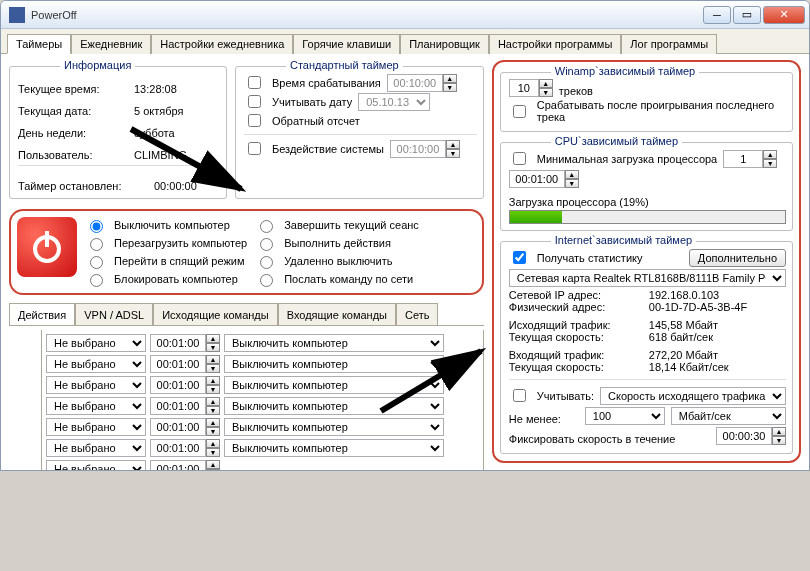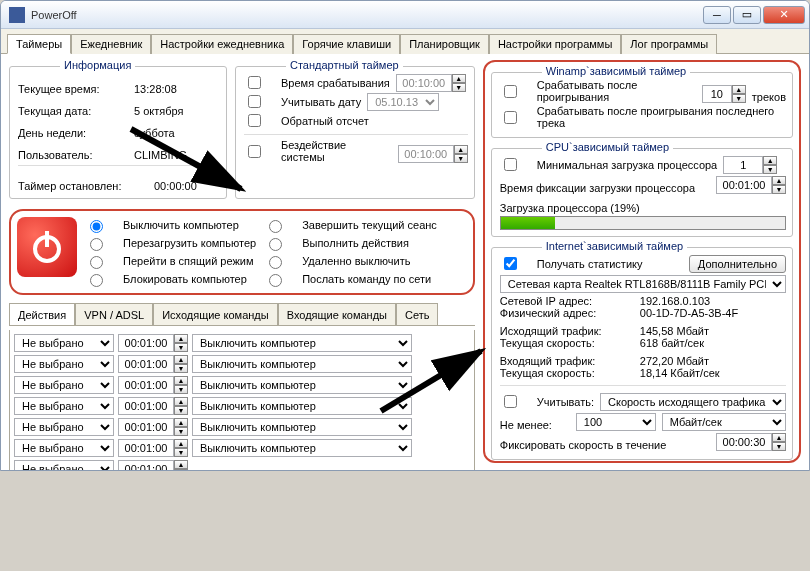--- a/index.html
+++ b/index.html
@@ -32,27 +32,27 @@
   .topflex { display: flex; gap: 8px; }
   .info { width: 218px; }
   .stdtimer { flex: 1; }
   .redbox { border: 2px solid #c43; border-radius: 14px; padding: 6px; display: flex; gap: 8px; margin-top: 6px; }
   .redbox .icon { width: 60px; height: 60px; border-radius: 8px; background: radial-gradient(circle at 30% 30%, #ff6a5a, #c11); display: flex; align-items: center; justify-content: center; }
   .redbox .icon svg { width: 40px; height: 40px; }
   .radio-col { display: flex; flex-direction: column; gap: 2px; }
   .subtabs { display: flex; border-bottom: 1px solid #aca899; margin-top: 4px; }
   .subtab { padding: 3px 8px; border: 1px solid #aca899; border-bottom: none; background: #f3f1e7; cursor: pointer; height:22px; display:flex; align-items:center;}
   .subtab.active { background: #fff; }
-  .actions { border: 1px solid #aca899; border-top: none; padding: 4px; }
+  .actions { border: 1px solid #aca899; border-top: none; padding: 4px; margin-left: 32px; }
   .actionrow { display: flex; gap: 4px; margin-bottom: 3px; align-items: center; }
   .actionrow select { flex: 0 0 auto; }
   .sel1 { width: 100px; }
   .sel2 { width: 220px; }
   .rightgroup .row { margin-bottom: 2px; }
-  .rcheck { display: flex; align-items: center; gap: 17px; }
+  .rcheck { display: flex; align-items: center; gap: 8px; }
   .progress { height: 14px; border: 1px solid #888; background: #eee; position: relative; overflow: hidden; }
   .progress .bar { height: 100%; background: linear-gradient(#6c0,#3a0); }
   .kv { display: flex; }
   .kv .k { width: 140px; }
   .btn { border: 1px solid #888; background: linear-gradient(#fff,#e5e5e5); padding: 2px 8px; cursor: pointer; border-radius: 3px; }
   .arrow { position: absolute; pointer-events: none; }
   .dopo { margin-top:4px; color:#0a246a; }
   .watermark{ position:absolute; left:160px; top:465px; font-family:'Brush Script MT',cursive; font-size:42px; color:rgba(40,40,40,.55); pointer-events:none;}
   label{ cursor:pointer; }
 </style>
@@ -285,24 +285,20 @@
             </div>
           </div>
         </div>
     </div>
 
     <div class="col right rightgroup">
 
       <div class="group">
         <div class="legend">Winamp`зависимый таймер</div>
         <div class="row">
-            <label class="rcheck">
-              <input type="checkbox" style="">
-              <span>Срабатывать после проигрывания</span>
-            </label>
           <div class="spin">
               <input style="width: 30px;" value="10">
               <div class="btns">
                 <button>▲</button>
                 <button>▼</button>
               </div>
             </div>
           <span>треков</span>
           </div>
         <div class="row">
@@ -322,21 +318,20 @@
             </label>
           <div class="spin">
               <input style="width: 40px;" value="1">
               <div class="btns">
                 <button>▲</button>
                 <button>▼</button>
               </div>
             </div>
           </div>
         <div class="row">
-            <span style="flex:1">Время фиксации загрузки процессора</span>
           <div class="spin">
               <input value="00:01:00" style="">
               <div class="btns">
                 <button>▲</button>
                 <button>▼</button>
               </div>
             </div>
           </div>
         <div class="row">
             <span>Загрузка процессора (19%)</span>

